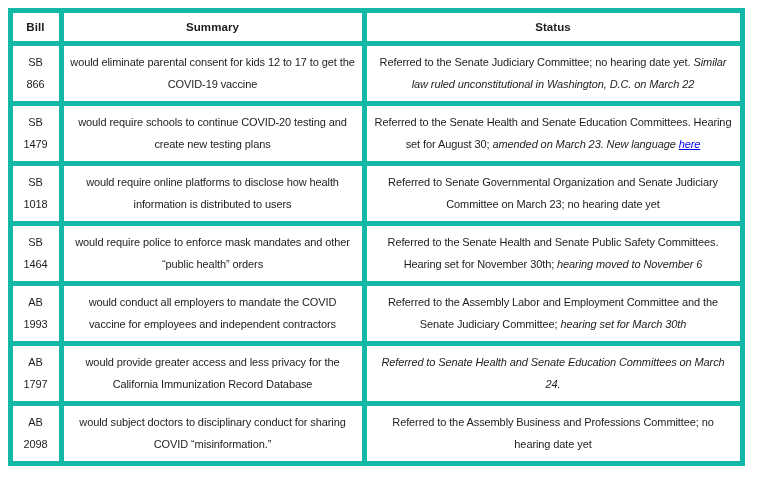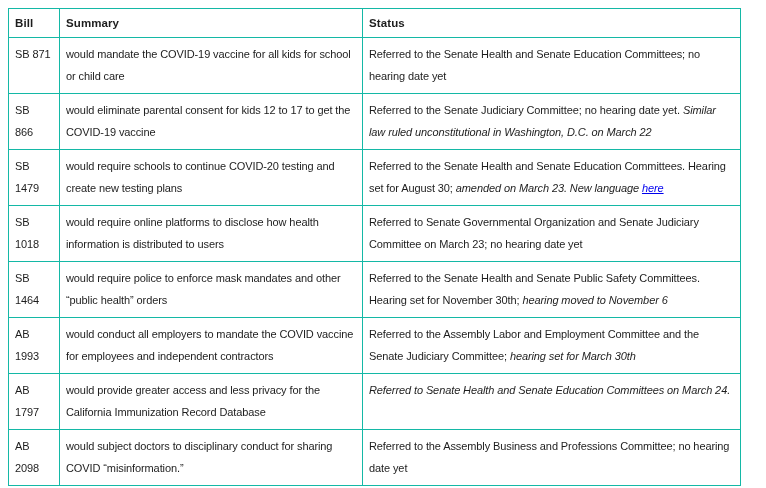--- a/index.html
+++ b/index.html
@@ -11,23 +11,23 @@
   }
   .page { padding: 8px 0 0 8px; }
   table.bills {
     border-collapse: collapse;
     width: 732px;
     table-layout: fixed;
     font-size: 11px;
     letter-spacing: -0.1px;
   }
   table.bills th, table.bills td {
-    border: 1px solid #14b8a6;
+    border: 5px solid #14b8a6;
     vertical-align: top;
-    text-align: left;
+    text-align: center;
     line-height: 22px;
     padding: 5px 7px 6px 6px;
   }
   table.bills th {
     font-size: 11.5px;
     font-weight: bold;
     padding: 3px 7px 3px 6px;
     letter-spacing: 0.1px;
   }
   col.c-bill    { width: 51px; }
@@ -52,25 +52,20 @@
       <col class="c-status">
     </colgroup>
     <thead>
       <tr>
         <th>Bill</th>
         <th>Summary</th>
         <th>Status</th>
       </tr>
     </thead>
     <tbody>
-        <tr>
-          <td class="bill">SB 871</td>
-          <td class="summary">would mandate the COVID-19 vaccine for all kids for school or child care</td>
-          <td class="status"><span>Referred to the Senate Health and Senate Education Committees; no hearing date yet</span></td>
-        </tr>
         <tr>
           <td class="bill">SB
 866</td>
           <td class="summary">would eliminate parental consent for kids 12 to 17 to get the COVID-19 vaccine</td>
           <td class="status"><span>Referred to the Senate Judiciary Committee; no hearing date yet. </span><span class="italic">Similar law ruled unconstitutional in Washington, D.C. on March 22</span></td>
         </tr>
         <tr>
           <td class="bill">SB
 1479</td>
           <td class="summary">would require schools to continue COVID-20 testing and create new testing plans</td>

